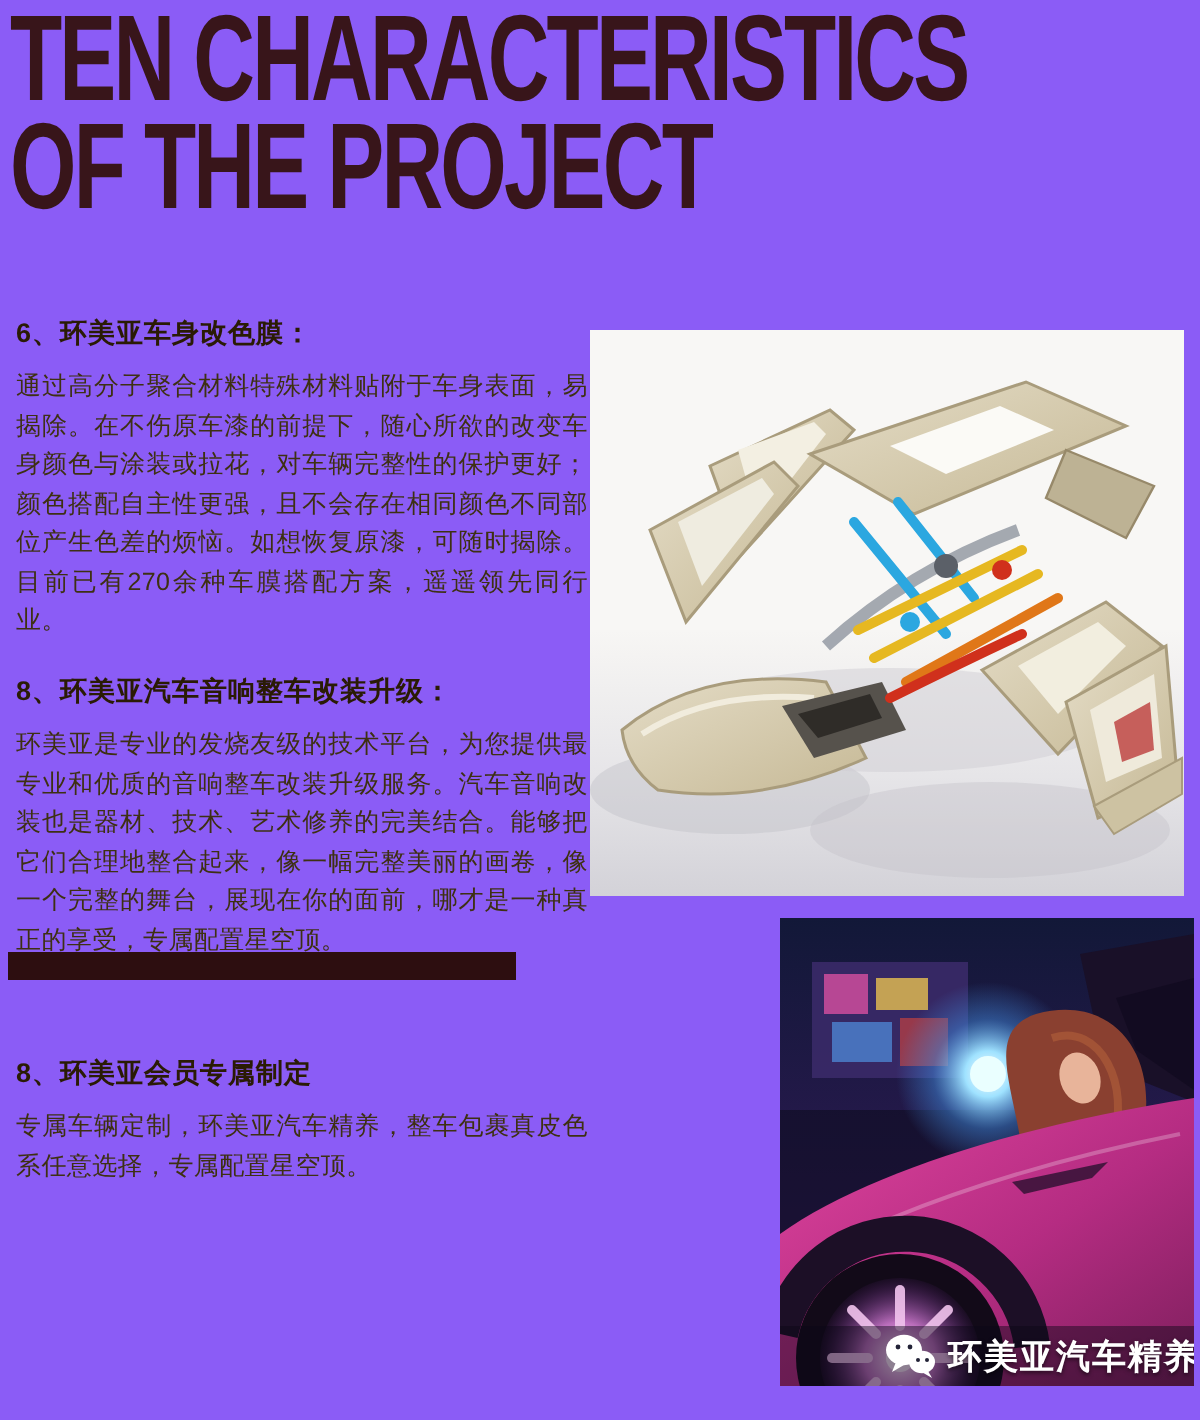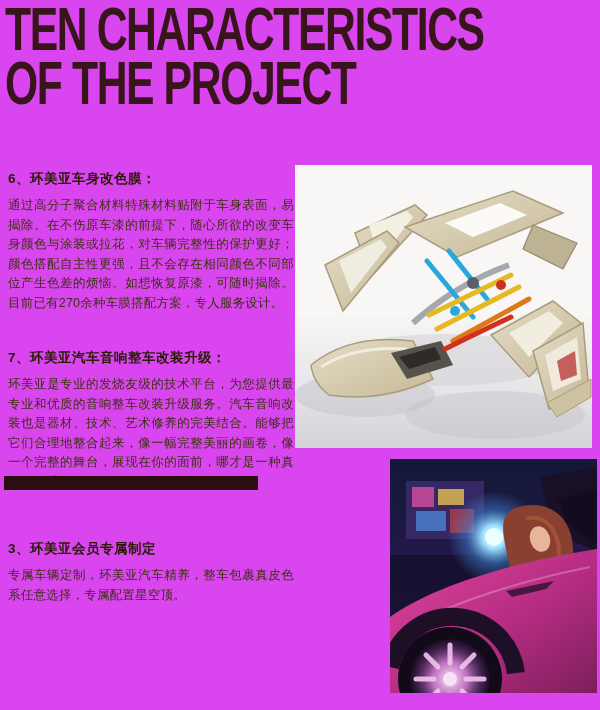--- a/index.html
+++ b/index.html
@@ -5,21 +5,21 @@
   * { margin: 0; padding: 0; box-sizing: border-box; }
   html, body { width: 600px; }
   body {
     font-family: "Liberation Sans", "DejaVu Sans", sans-serif;
     background: #fff;
   }
   .page {
     position: relative;
     width: 600px;
     height: 710px;
-    background: #d946ef;
+    background: #8b5cf6;
     overflow: hidden;
   }
   
   .headline {
     position: absolute;
     left: 5px;
     top: 2px;
     color: #38151A;
     font-weight: 900;
     font-size: 61px;
@@ -35,21 +35,20 @@
     left: 8px;
     width: 286px;
     color: #3E3012;
   }
   .section h3 {
     font-size: 13.5px;
     font-weight: 700;
     color: #2A1B05;
     margin-bottom: 8px;
     letter-spacing: 0.5px;
-    margin-top: 12px;
   }
   .section p {
     font-size: 12.5px;
     line-height: 19.5px;
     letter-spacing: 0.2px;
     text-align: justify;
     color: #3E3012;
   }
   .sec-6 { top: 158px; }
   .sec-7 { top: 337px; }
@@ -102,32 +101,32 @@
 
 <div class="page">
 
   <div class="headline">
     <div>TEN CHARACTERISTICS</div>
     <div>OF THE PROJECT</div>
   </div>
 
   <div class="section sec-6">
     <h3>6、环美亚车身改色膜：</h3>
-    <p>通过高分子聚合材料特殊材料贴附于车身表面，易揭除。在不伤原车漆的前提下，随心所欲的改变车身颜色与涂装或拉花，对车辆完整性的保护更好；颜色搭配自主性更强，且不会存在相同颜色不同部位产生色差的烦恼。如想恢复原漆，可随时揭除。目前已有270余种车膜搭配方案，专人服务设计。</p>
+    <p>通过高分子聚合材料特殊材料贴附于车身表面，易揭除。在不伤原车漆的前提下，随心所欲的改变车身颜色与涂装或拉花，对车辆完整性的保护更好；颜色搭配自主性更强，且不会存在相同颜色不同部位产生色差的烦恼。如想恢复原漆，可随时揭除。目前已有270余种车膜搭配方案，遥遥领先同行业。</p>
   </div>
 
   <div class="section sec-7">
-    <h3>7、环美亚汽车音响整车改装升级：</h3>
+    <h3>8、环美亚汽车音响整车改装升级：</h3>
     <p>环美亚是专业的发烧友级的技术平台，为您提供最专业和优质的音响整车改装升级服务。汽车音响改装也是器材、技术、艺术修养的完美结合。能够把它们合理地整合起来，像一幅完整美丽的画卷，像一个完整的舞台，展现在你的面前，哪才是一种真正的享受，专属配置星空顶。</p>
   </div>
 
   <div class="divider-bar"></div>
 
   <div class="section sec-8">
-    <h3>3、环美亚会员专属制定</h3>
+    <h3>8、环美亚会员专属制定</h3>
     <p>专属车辆定制，环美亚汽车精养，整车包裹真皮色系任意选择，专属配置星空顶。</p>
   </div>
 
   <div class="img-frame img-exploded">
     <svg viewBox="0 0 297 283" xmlns="http://www.w3.org/2000/svg">
       <defs>
         <linearGradient id="ground" x1="0" y1="0" x2="0" y2="1">
           <stop offset="0" stop-color="#f7f6f4"></stop>
           <stop offset="0.55" stop-color="#e6e5e8"></stop>
           <stop offset="1" stop-color="#d3d2d8"></stop>
@@ -239,15 +238,28 @@
         <path d="M26,220 L44,220"></path>
           <path d="M76,220 L94,220"></path>
         <path d="M36,196 L48,208"></path>
           <path d="M72,232 L84,244"></path>
         <path d="M84,196 L72,208"></path>
           <path d="M48,232 L36,244"></path>
       </g>
       <circle cx="60" cy="220" r="7" fill="#f8e2f6"></circle>
     </svg>
 
+    <div class="watermark-bar">
+      <svg class="wechat-icon" viewBox="0 0 26 24" xmlns="http://www.w3.org/2000/svg">
+        <ellipse cx="10" cy="9" rx="9" ry="7.6" fill="#ffffff"></ellipse>
+        <path d="M6,15 L4,20 L10,16.5 Z" fill="#ffffff"></path>
+        <circle cx="7" cy="7.5" r="1.2" fill="#222236"></circle>
+        <circle cx="13" cy="7.5" r="1.2" fill="#222236"></circle>
+        <ellipse cx="19" cy="15" rx="6.5" ry="5.6" fill="#ffffff"></ellipse>
+        <path d="M22,19.5 L24,23 L19.5,20.4 Z" fill="#ffffff"></path>
+        <circle cx="17" cy="14" r="1" fill="#222236"></circle>
+        <circle cx="21.5" cy="14" r="1" fill="#222236"></circle>
+      </svg>
+      <span class="watermark-label">环美亚汽车精养</span>
+    </div>
   </div>
 
 </div>
 
 </body></html>

